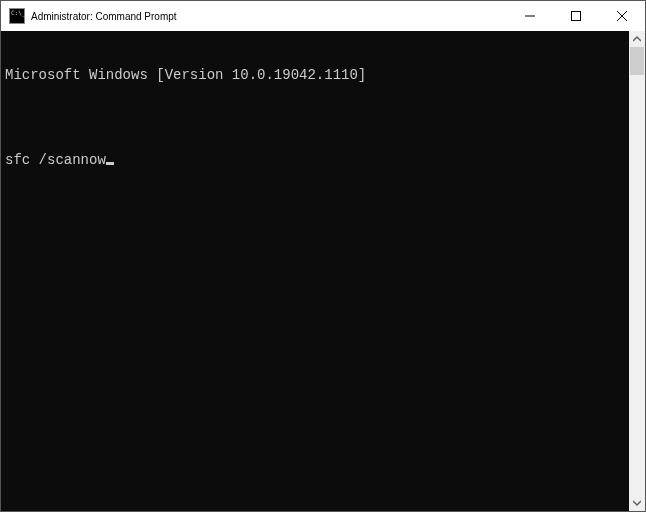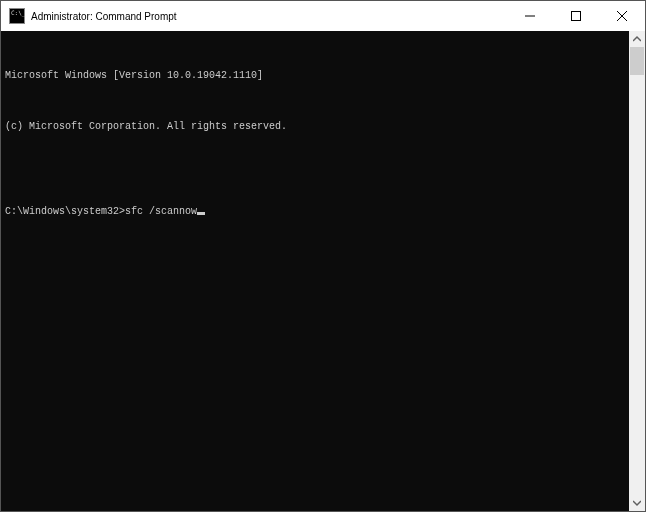--- a/index.html
+++ b/index.html
@@ -78,21 +78,21 @@
       flex: 1;
       display: flex;
       background: #000;
       min-height: 0;
     }
     .terminal {
       flex: 1;
       background: #0c0c0c;
       color: #cccccc;
       font-family: Consolas, "Courier New", monospace;
-      font-size: 10px;
+      font-size: 14px;
       line-height: 17px;
       padding: 2px 0 12px 4px;
       white-space: pre;
       overflow: hidden;
     }
     .terminal-line {
       display: block;
     }
     .prompt-line {
       display: flex;
@@ -168,23 +168,22 @@
             <line x1="0" y1="0" x2="10" y2="10" stroke="#000" stroke-width="1"></line>
             <line x1="10" y1="0" x2="0" y2="10" stroke="#000" stroke-width="1"></line>
           </svg>
       </button>
     </div>
   </div>
 
   <div class="client">
     <div class="terminal">
       <span class="terminal-line">Microsoft Windows [Version 10.0.19042.1110]</span>
-      <span class="terminal-line">(c) Microsoft Corporation. All rights reserved.</span>
       <span class="terminal-line"></span>
-      <span class="prompt-line"><span>C:\Windows\system32&gt;</span><span class="cmd-input-wrap"><span>sfc /scannow</span><span class="cursor"></span></span></span>
+      <span class="prompt-line"><span class="cmd-input-wrap"><span>sfc /scannow</span><span class="cursor"></span></span></span>
     </div>
 
     <div class="scrollbar">
       <div class="scroll-arrow up">
         <svg viewBox="0 0 8 8">
             <polyline points="0,6 4,2 8,6" fill="none" stroke="#606060" stroke-width="1.5"></polyline>
           </svg>
       </div>
       <div class="scroll-thumb"></div>
       <div class="scroll-arrow down">

